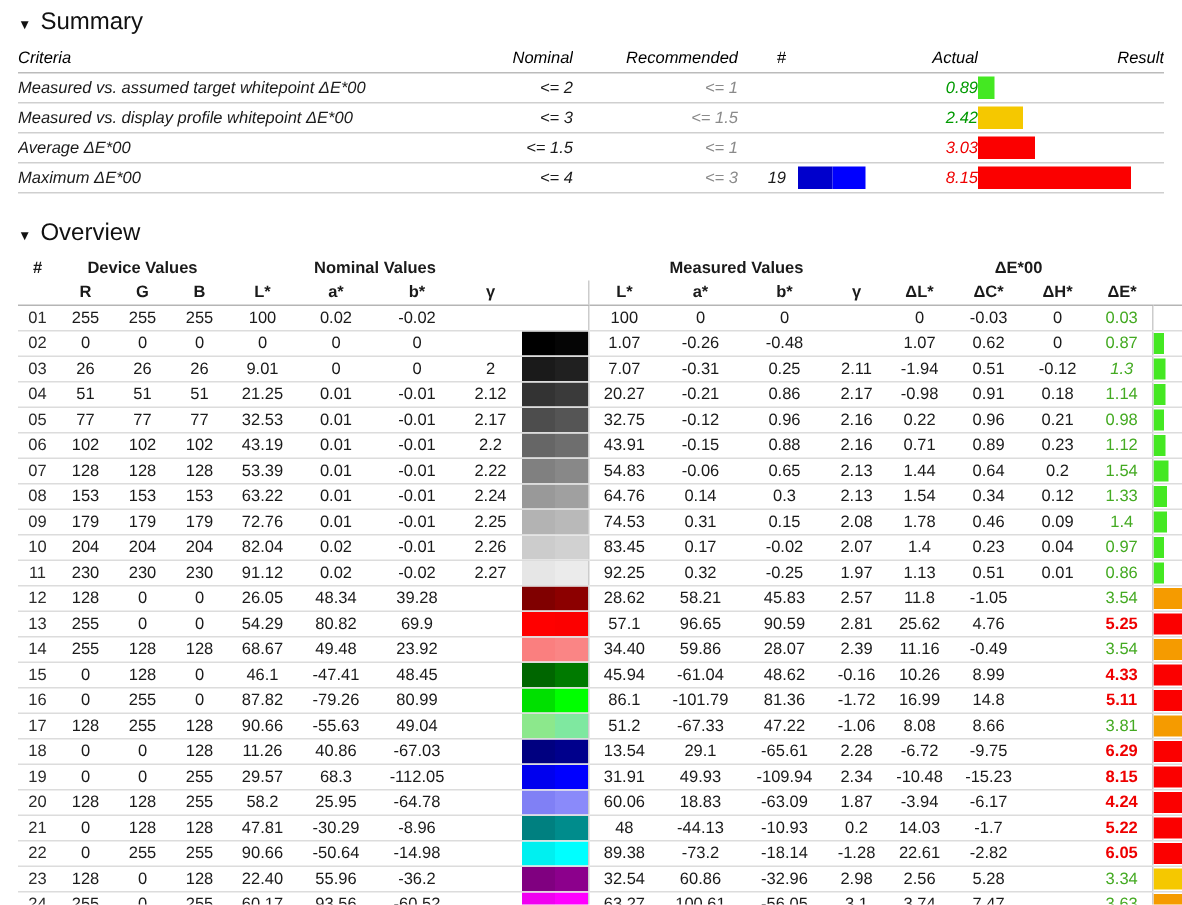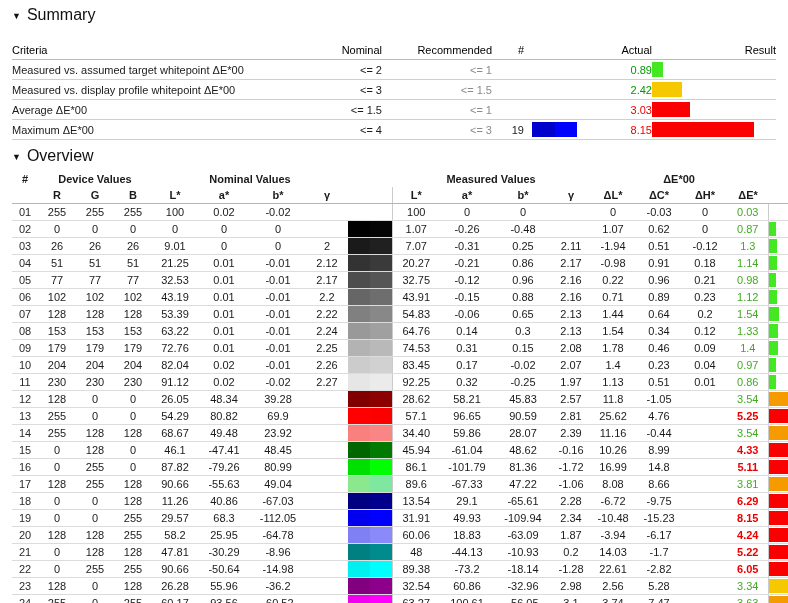--- a/index.html
+++ b/index.html
@@ -82,21 +82,21 @@
 </head>
 <body>
 
 <div class="page">
 
   <div id="summary-wrap">
     <div class="section-title">
       <span class="tri">▼</span>
       <span>Summary</span>
     </div>
-    <table class="tbl" style="margin-top:16px;">
+    <table class="tbl" style="margin-top:5px;font-style:italic;">
       <colgroup>
         <col style="width:290px">
           <col style="width:80px">
           <col style="width:110px">
         <col style="width:32px">
           <col style="width:58px">
           <col style="width:70px">
         <col style="width:124px">
       </colgroup>
       <tbody id="summary-body">
@@ -284,21 +284,21 @@
                 <span style="background: rgb(32, 32, 32);"></span>
               </div>
             </td>
             <td class="sep-l">7.07</td>
             <td>-0.31</td>
             <td>0.25</td>
             <td>2.11</td>
             <td>-1.94</td>
             <td>0.51</td>
             <td>-0.12</td>
-            <td style="color: rgb(68, 170, 34);">1.3</td>
+            <td style="color: rgb(68, 170, 34); font-style: italic;">1.3</td>
             <td class="dbar-td sep-l">
               <div class="dbar" style="width: 8px; background: rgb(68, 232, 34);"></div>
             </td>
           </tr>
           <tr class="drow">
             <td class="idx">04</td>
             <td>51</td>
             <td>51</td>
             <td>51</td>
             <td>21.25</td>
@@ -579,21 +579,21 @@
               <div class="swatch">
                 <span style="background: rgb(250, 127, 127);"></span>
                 <span style="background: rgb(250, 133, 133);"></span>
               </div>
             </td>
             <td class="sep-l">34.40</td>
             <td>59.86</td>
             <td>28.07</td>
             <td>2.39</td>
             <td>11.16</td>
-            <td>-0.44</td>
+            <td>-0.49</td>
             <td></td>
             <td style="color: rgb(68, 170, 34);">3.54</td>
             <td class="dbar-td sep-l">
               <div class="dbar" style="width: 25px; background: rgb(245, 155, 0);"></div>
             </td>
           </tr>
           <tr class="drow">
             <td class="idx">15</td>
             <td>0</td>
             <td>128</td>
@@ -655,21 +655,21 @@
             <td>90.66</td>
             <td>-55.63</td>
             <td>49.04</td>
             <td></td>
             <td class="swatch-td">
               <div class="swatch">
                 <span style="background: rgb(140, 232, 140);"></span>
                 <span style="background: rgb(127, 232, 160);"></span>
               </div>
             </td>
-            <td class="sep-l">89.6</td>
+            <td class="sep-l">51.2</td>
             <td>-67.33</td>
             <td>47.22</td>
             <td>-1.06</td>
             <td>8.08</td>
             <td>8.66</td>
             <td></td>
             <td style="color: rgb(68, 170, 34);">3.81</td>
             <td class="dbar-td sep-l">
               <div class="dbar" style="width: 28px; background: rgb(245, 155, 0);"></div>
             </td>
@@ -807,21 +807,21 @@
             <td style="color: rgb(238, 0, 0); font-weight: bold;">6.05</td>
             <td class="dbar-td sep-l">
               <div class="dbar" style="width: 52px; background: rgb(251, 0, 0);"></div>
             </td>
           </tr>
           <tr class="drow">
             <td class="idx">23</td>
             <td>128</td>
             <td>0</td>
             <td>128</td>
-            <td>26.28</td>
+            <td>22.40</td>
             <td>55.96</td>
             <td>-36.2</td>
             <td></td>
             <td class="swatch-td">
               <div class="swatch">
                 <span style="background: rgb(128, 0, 128);"></span>
                 <span style="background: rgb(140, 0, 140);"></span>
               </div>
             </td>
             <td class="sep-l">32.54</td>

